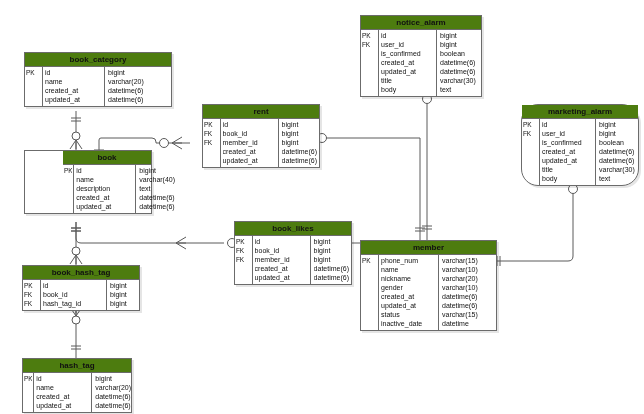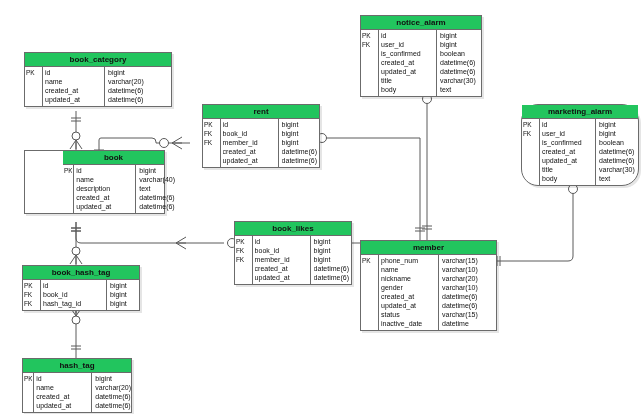--- a/index.html
+++ b/index.html
@@ -21,21 +21,21 @@
     z-index:5;
   }
   .entity .ent-title{
     text-align:center;
     font-size:8px;
     font-weight:bold;
     color:#111;
     line-height:11px;
     padding:1px 0 1px 0;
     border-bottom:1px solid #6b6b6b;
-    background:#22c55e;
+    background:#4d7c0f;
     white-space:nowrap;
   }
   .ent-body{display:flex;}
   .col-key{
     width:18px;
     border-right:1px solid #6b6b6b;
     box-sizing:border-box;
     padding:1px 1px 2px 1px;
   }
   .col-name{
@@ -184,21 +184,21 @@
             <div class="cell">updated_at</div>
           </div>
           <div class="col-type">
             <div class="cell">bigint</div>
             <div class="cell">varchar(20)</div>
             <div class="cell">datetime(6)</div>
             <div class="cell">datetime(6)</div>
           </div>
         </div>
       </div>
-      <div class="entity" style="left: 24px; top: 150px; width: 141px; padding-left: 38px;">
+      <div class="entity" style="left: 24px; top: 150px; width: 128px; padding-left: 38px;">
         <div class="ent-title">book</div>
         <div class="ent-body">
           <div class="col-key">
             <div class="cell k">PK</div>
             <div class="cell k blank">&nbsp;</div>
             <div class="cell k blank">&nbsp;</div>
             <div class="cell k blank">&nbsp;</div>
             <div class="cell k blank">&nbsp;</div>
           </div>
           <div class="col-name" style="flex: 0 0 62px;">

